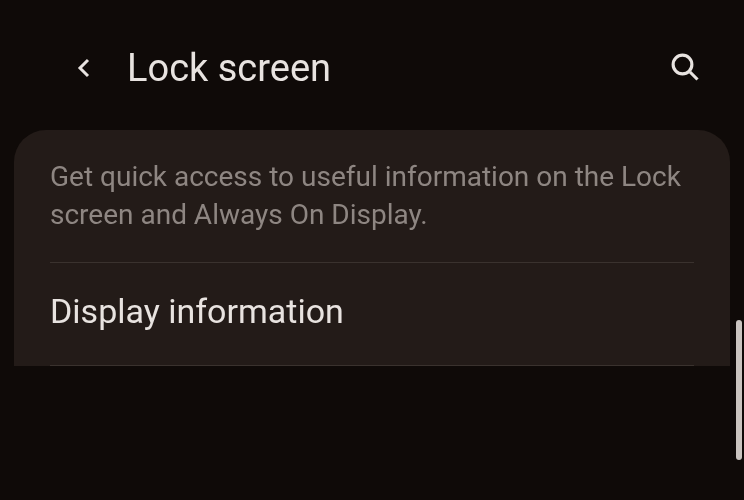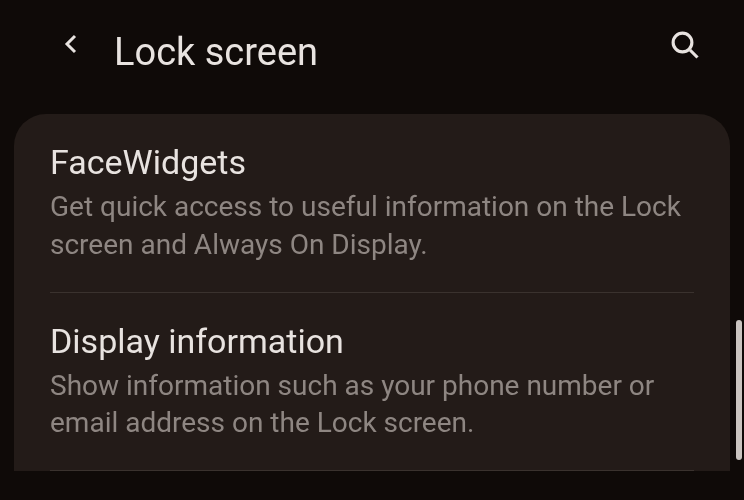--- a/index.html
+++ b/index.html
@@ -10,23 +10,24 @@
     body {
       width: 744px;
       height: 500px;
       background: #0f0a08;
       font-family: -apple-system, BlinkMacSystemFont, 'Segoe UI', Roboto, sans-serif;
       overflow: hidden;
       position: relative;
     }
     .header {
       display: flex;
-      align-items: flex-start;
-      padding: 30px 30px 40px 30px;
+      align-items: center;
+      padding: 46px 30px 40px 30px;
       gap: 28px;
+      margin-left: 13px;
     }
     .back-icon {
       width: 28px;
       height: 28px;
       display: flex;
       align-items: center;
       justify-content: center;
       margin-left: 28px;
       cursor: pointer;
     }
@@ -102,24 +103,22 @@
   <div class="search-icon">
     <svg viewBox="0 0 24 24" width="30" height="30">
       <circle cx="10" cy="10" r="7.5"></circle>
       <line x1="16" y1="16" x2="22" y2="22"></line>
     </svg>
   </div>
 </div>
 
 <div class="content-card">
   <div class="list-item">
-    <div class="item-title">FaceWidgets</div>
     <div class="item-description">Get quick access to useful information on the Lock screen and Always On Display.</div>
   </div>
   <div class="divider"></div>
   <div class="list-item">
     <div class="item-title">Display information</div>
-    <div class="item-description">Show information such as your phone number or email address on the Lock screen.</div>
   </div>
   <div class="divider"></div>
 </div>
 
 <div class="scrollbar"></div>
 
 </body></html>

